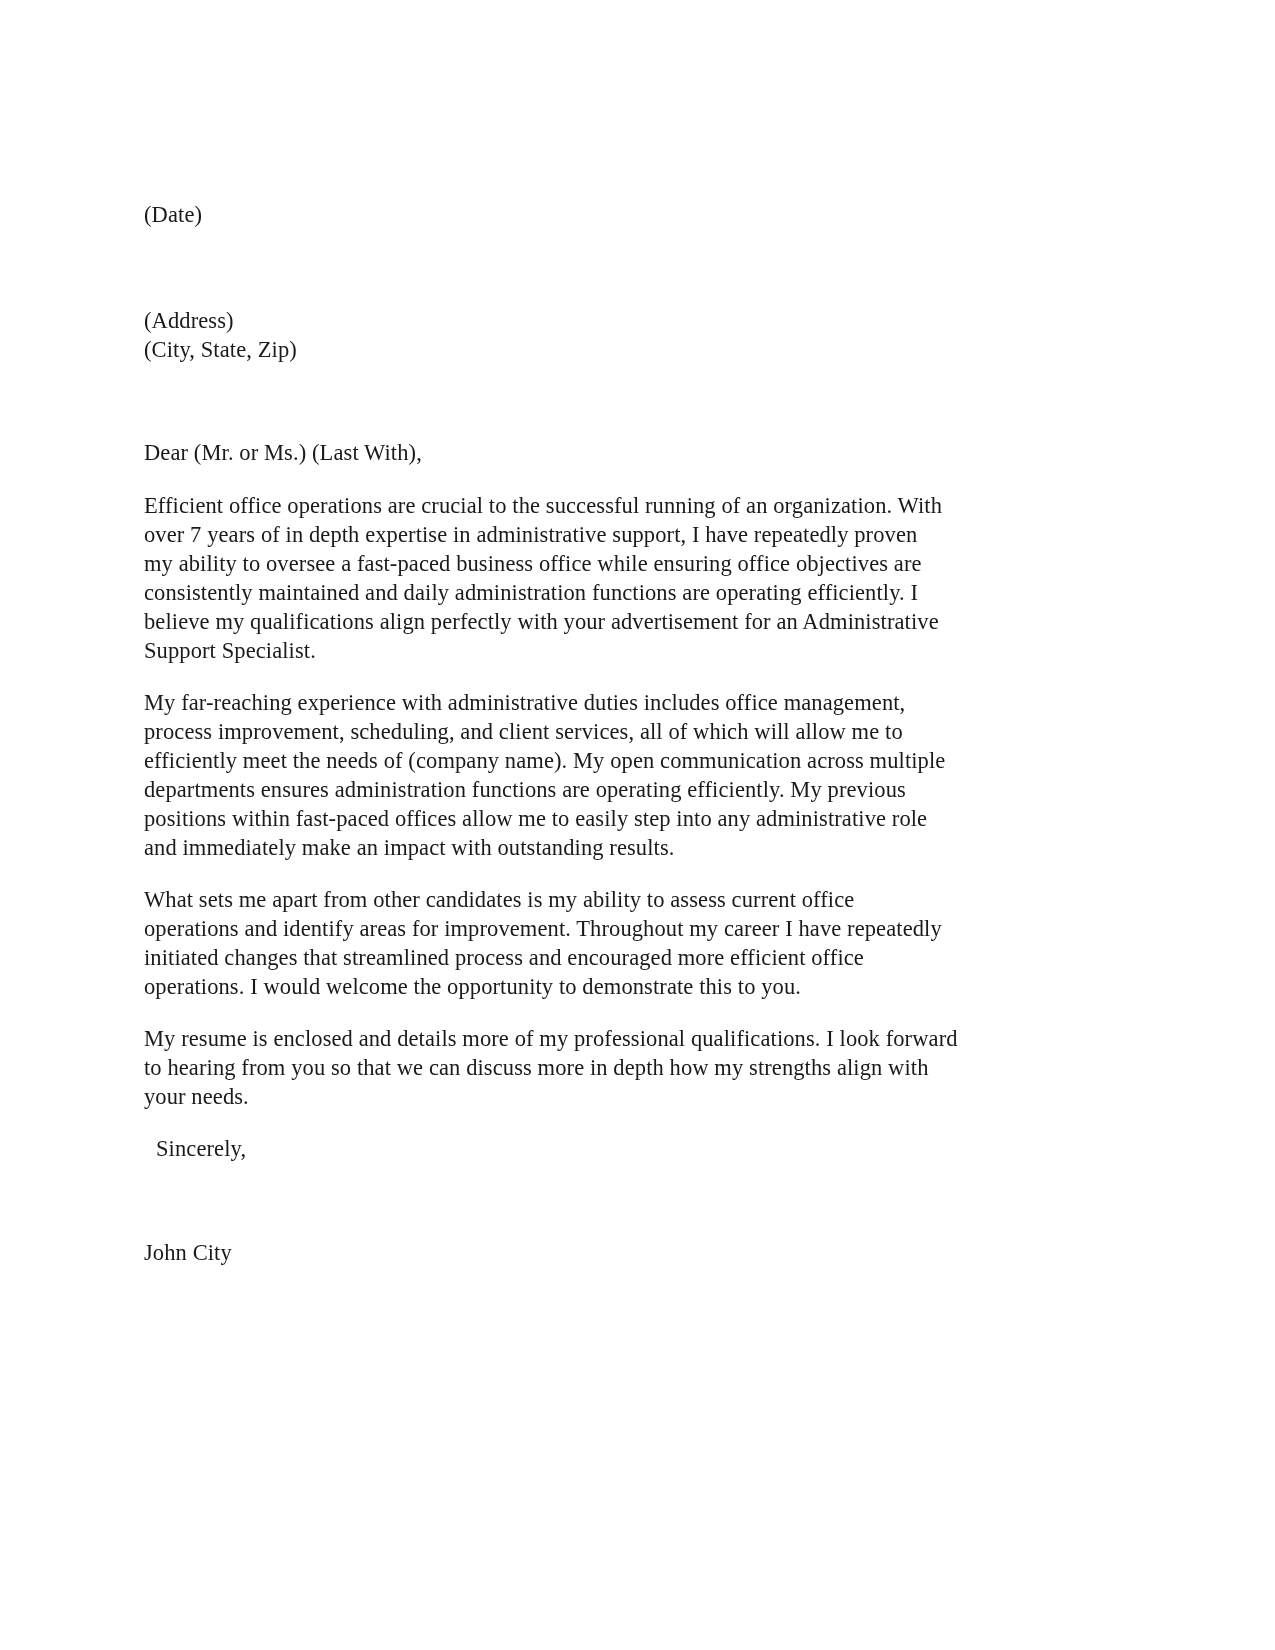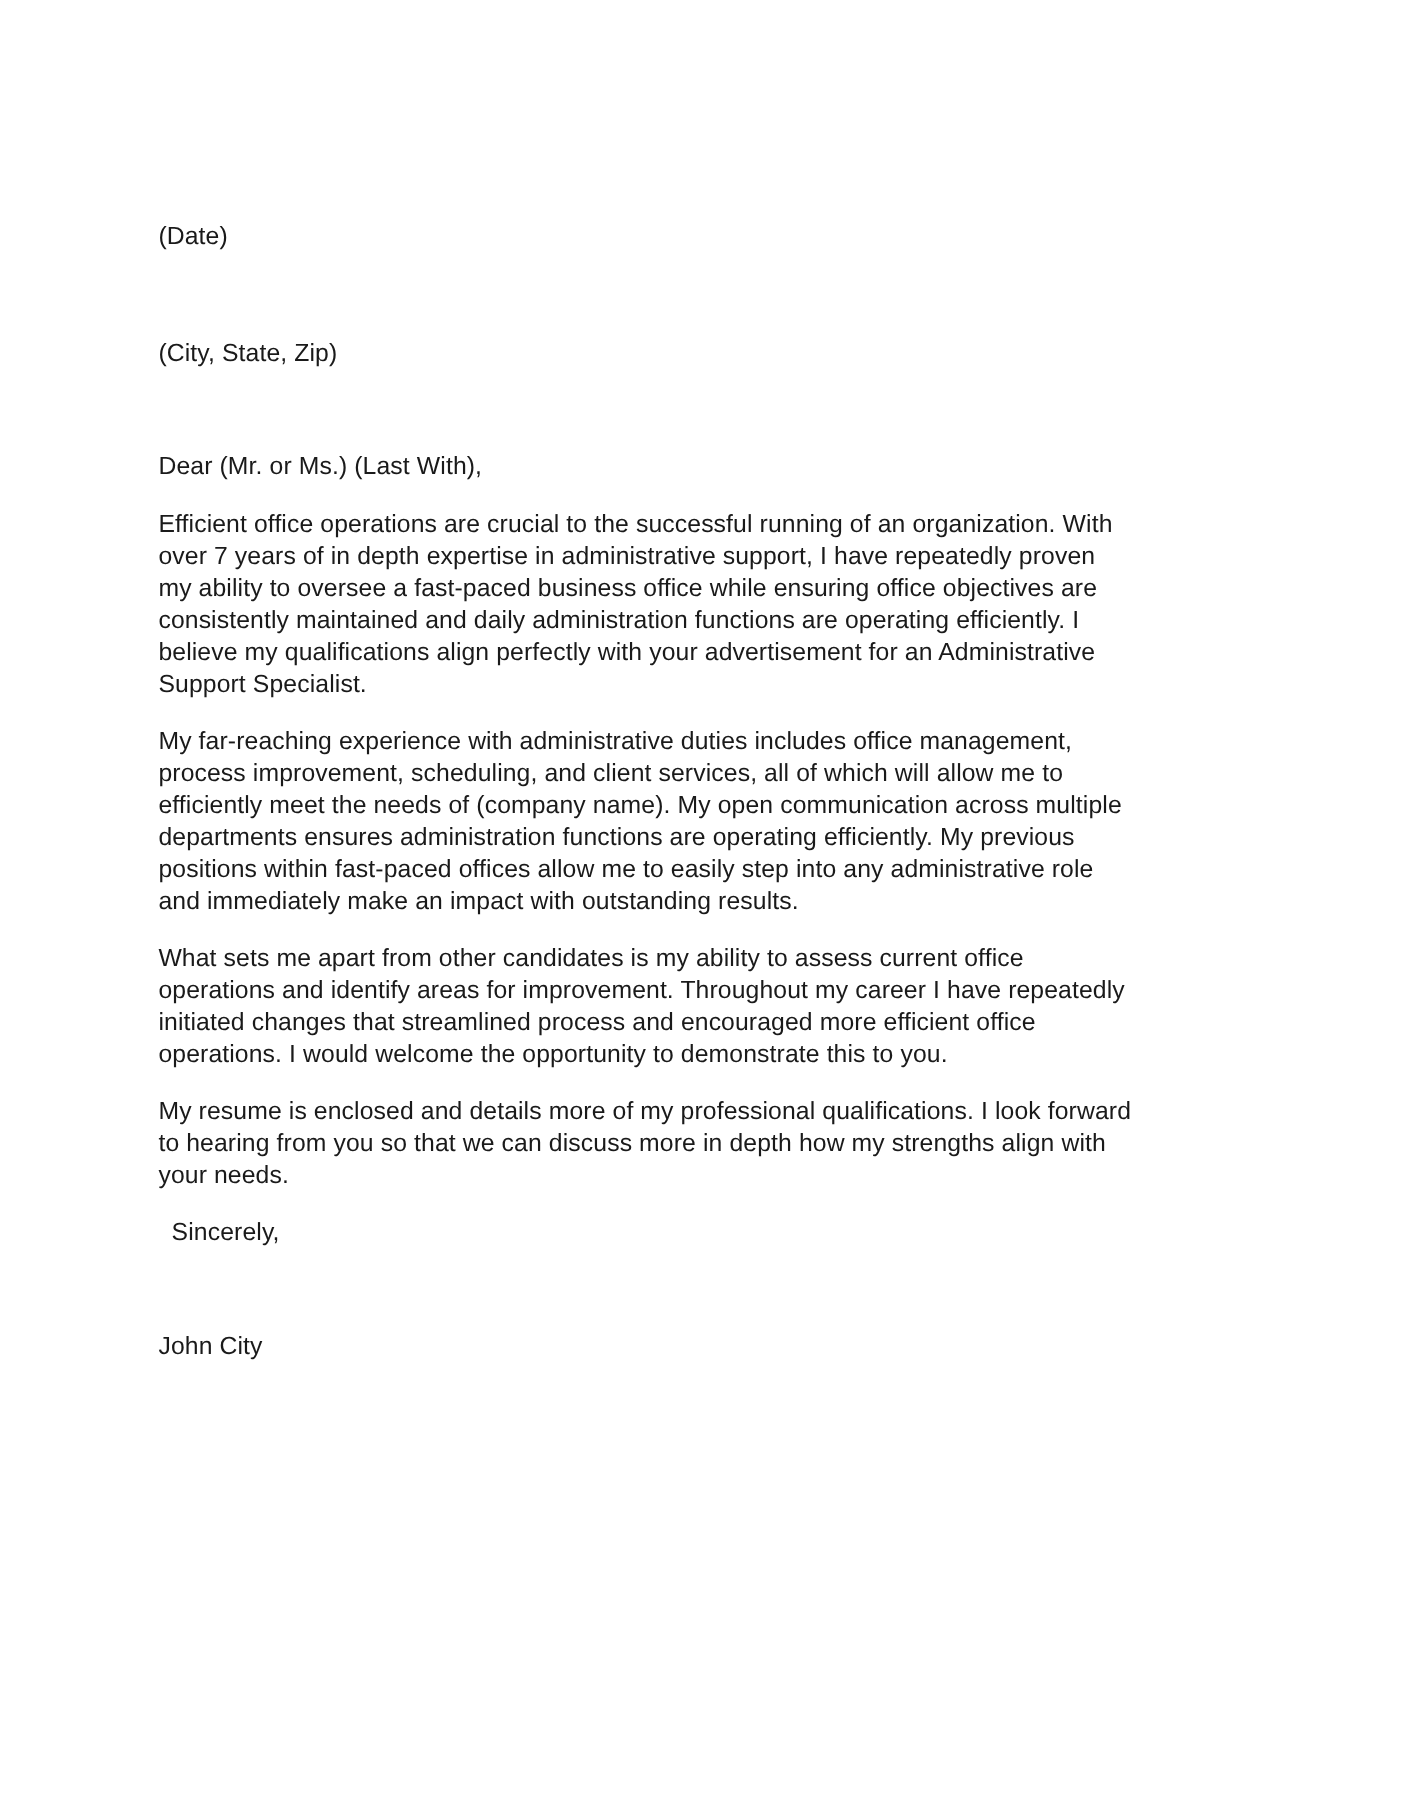--- a/index.html
+++ b/index.html
@@ -14,20 +14,21 @@
     color: #1a1a1a;
     overflow: hidden;
   }
   .page {
     position: relative;
     width: 1275px;
     height: 1416px;
     background: #ffffff;
     box-sizing: border-box;
     padding: 200px 102px 0 144px;
+    font-family: Liberation Serif, serif;
   }
   .letter {
     width: 1000px;
     font-size: 22.5px;
     line-height: 29px;
     letter-spacing: 0.1px;
   }
   .letter .line {
     white-space: pre;
   }
@@ -55,20 +56,21 @@
 <body>
 
 <div class="page">
   <div class="letter">
 
     <div class="date-block">
       <div class="line">(Date)</div>
     </div>
 
     <div class="recipient-block">
+      <div class="line">(Address)</div>
       <div class="line">(City, State, Zip)</div>
     </div>
 
     <div class="salutation line">Dear (Mr. or Ms.) (Last With),</div>
 
     <p class="body-par">Efficient office operations are crucial to the successful running of an organization. With
 over 7 years of in depth expertise in administrative support, I have repeatedly proven
 my ability to oversee a fast-paced business office while ensuring office objectives are
 consistently maintained and daily administration functions are operating efficiently. I
 believe my qualifications align perfectly with your advertisement for an Administrative

